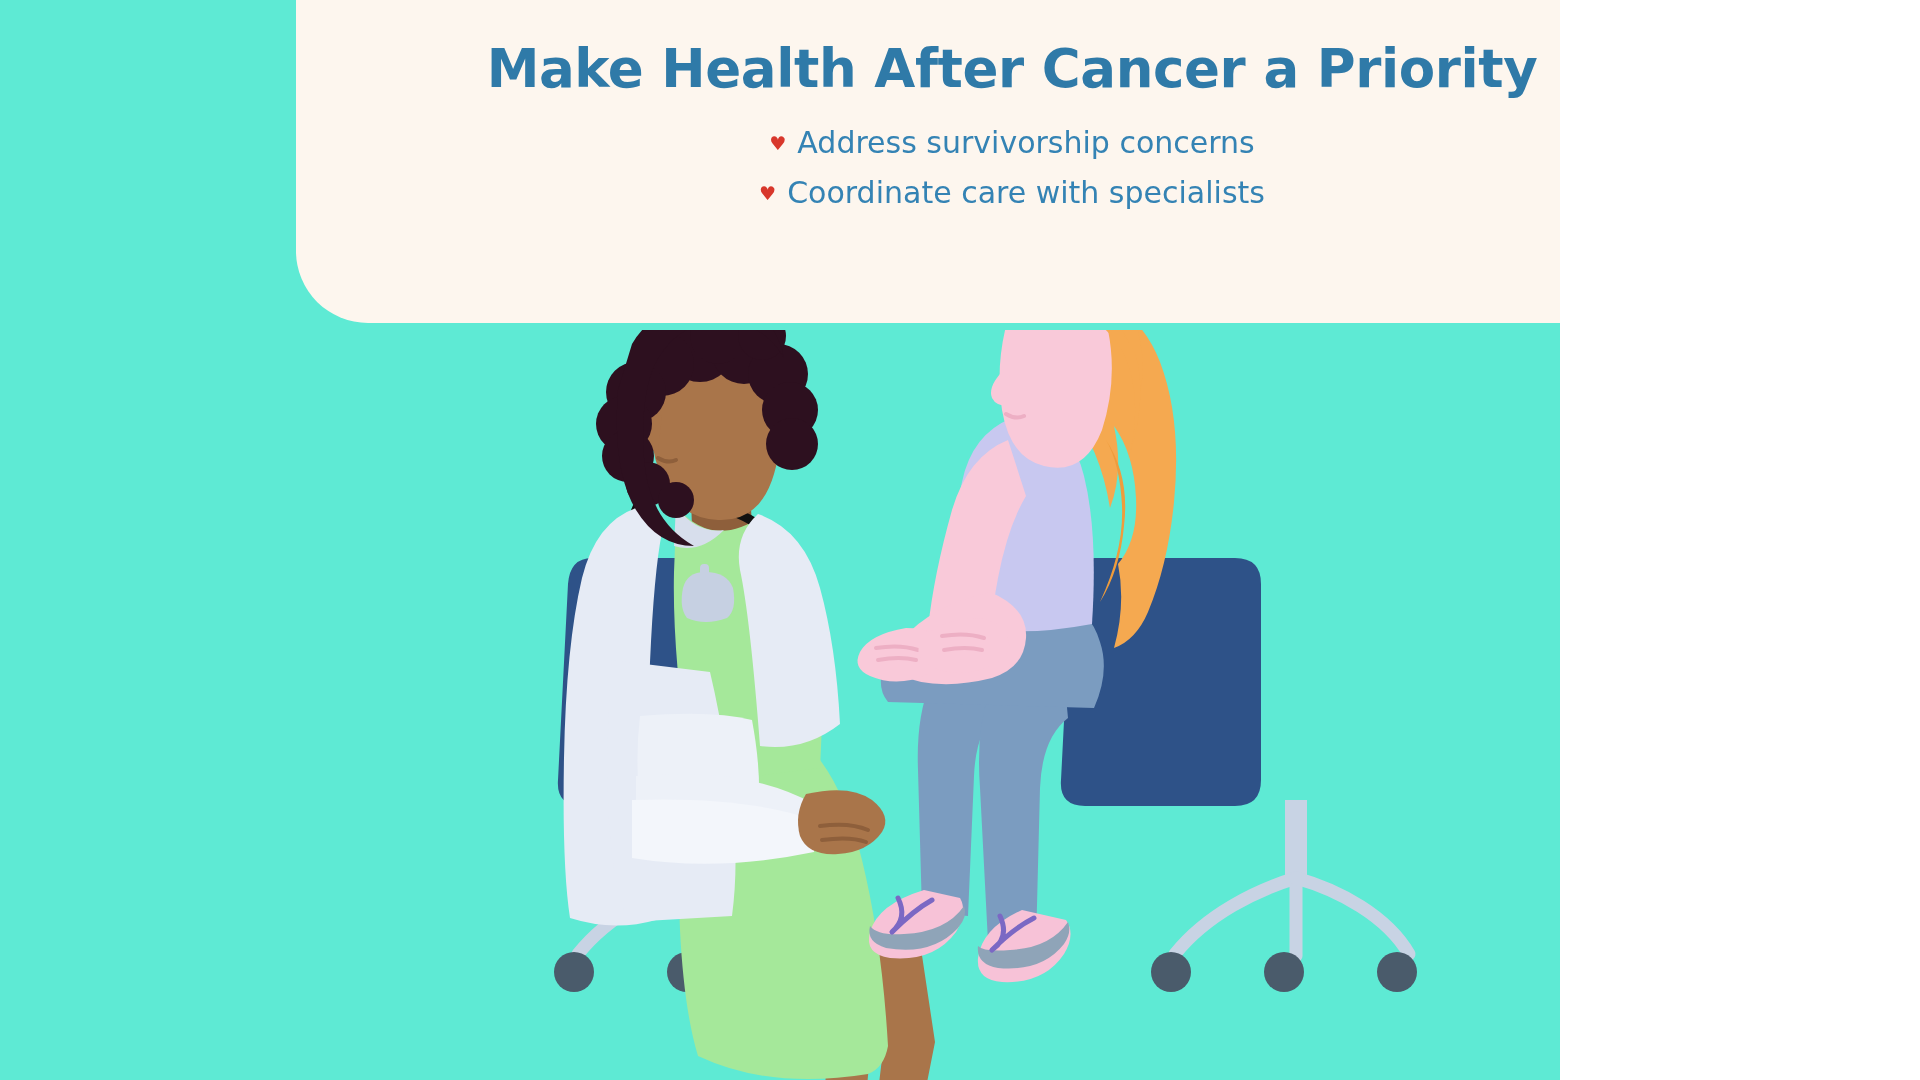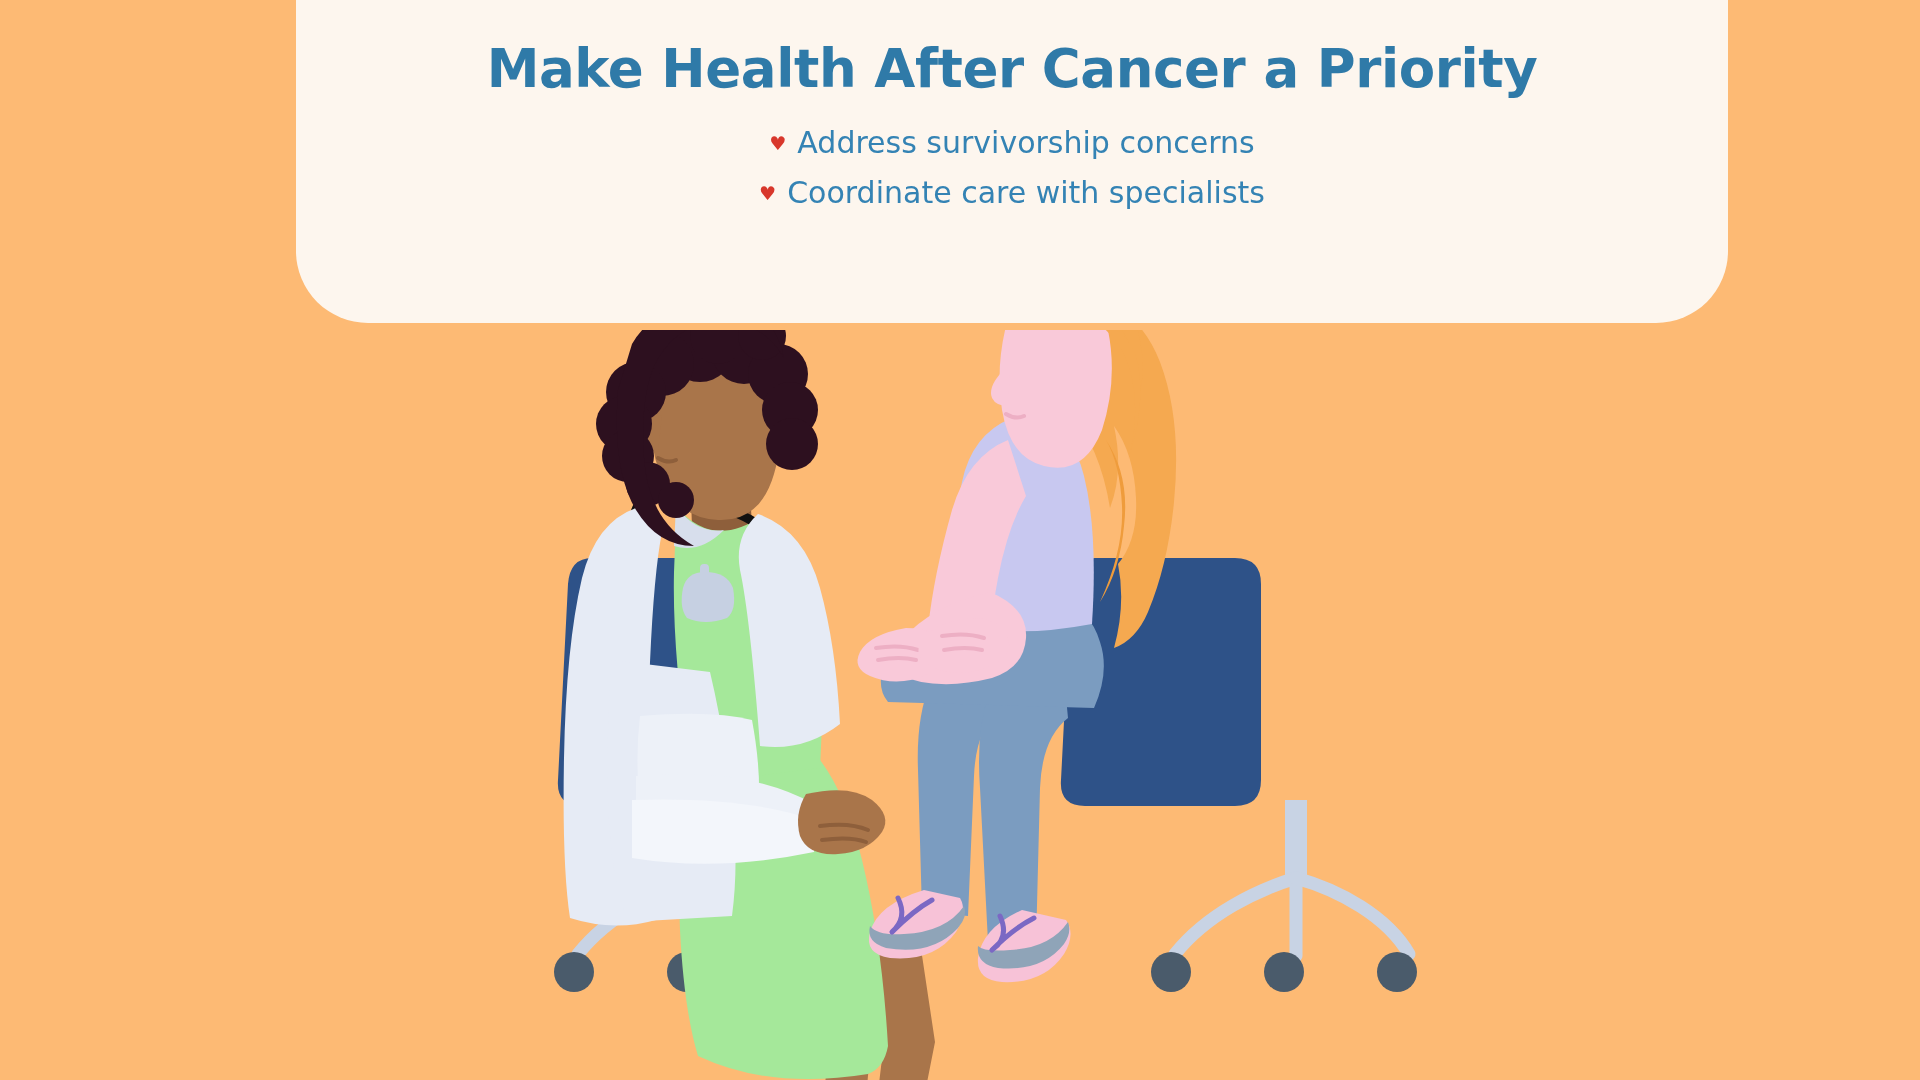--- a/index.html
+++ b/index.html
@@ -9,23 +9,23 @@
   }
   body {
     width: 1920px;
     height: 1080px;
     overflow: hidden;
     font-family: "DejaVu Sans", sans-serif;
     position: relative;
   }
   #stage {
     position: relative;
-    width: 1920px;
+    width: 1560px;
     height: 1080px;
-    background: #fdba74;
+    background: #5eead4;
     overflow: hidden;
   }
 
   
   .header-card {
     position: absolute;
     left: 296px;
     top: -60px;
     width: 1432px;
     height: 383px;

